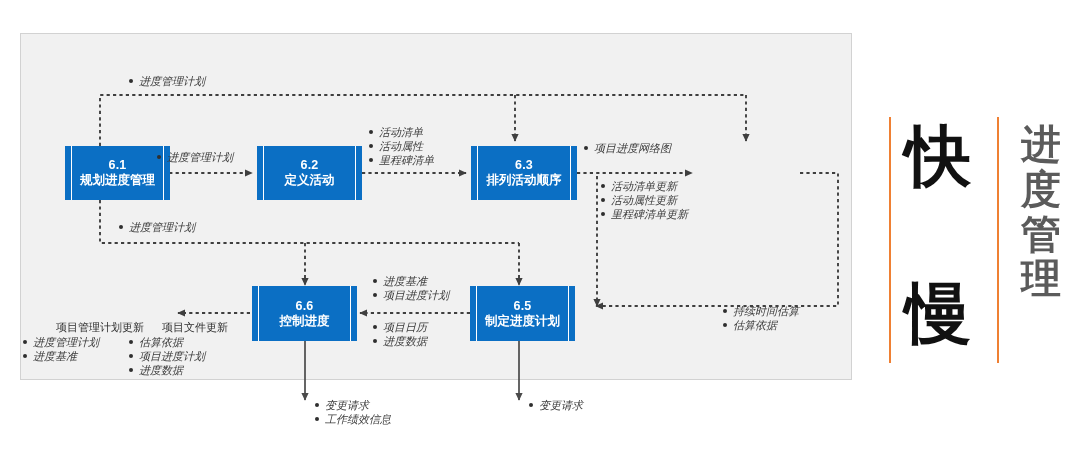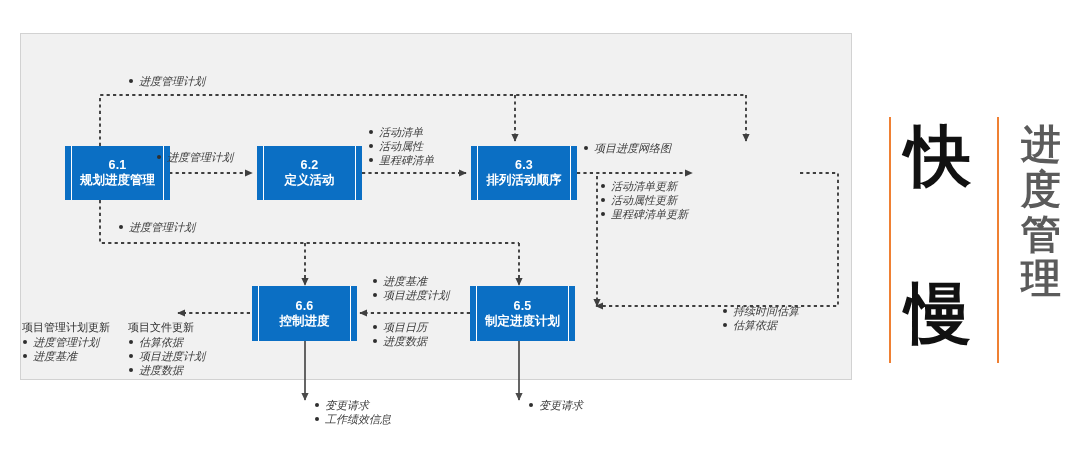--- a/index.html
+++ b/index.html
@@ -81,20 +81,21 @@
     color: #3c3c3c;
     line-height: 1.28;
     white-space: nowrap;
     z-index: 6;
   }
   .ann .hd {
     font-weight: 400;
     color: #2f2f2f;
     display: block;
     margin-bottom: 1px;
+    padding-left: 34px;
   }
   .ann ul {
     margin: 0;
     padding: 0;
     list-style: none;
     font-style: italic;
   }
   .ann li {
     position: relative;
     padding-left: 11px;

